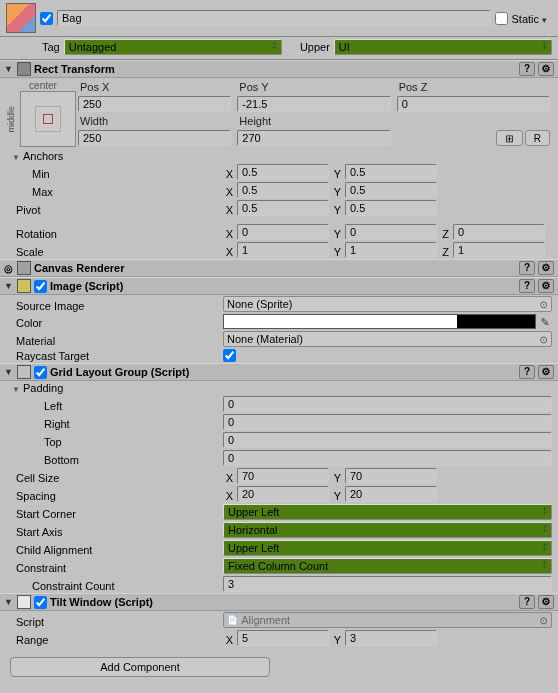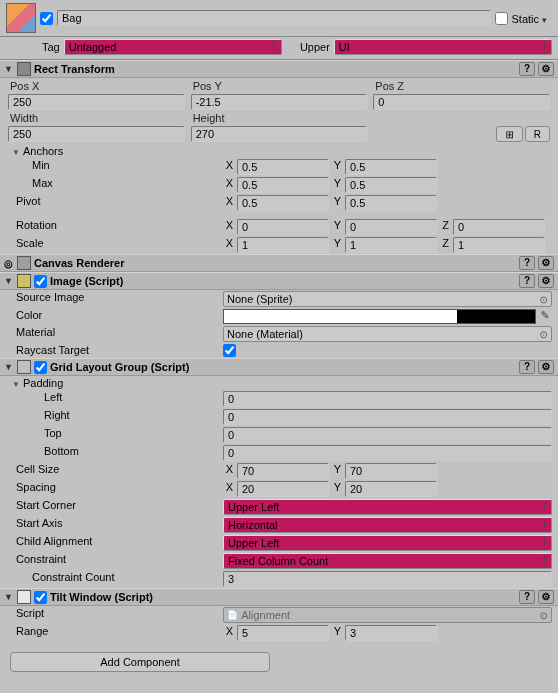--- a/index.html
+++ b/index.html
@@ -39,21 +39,21 @@
   .obj-name { flex: 1; }
   .static-wrap { display: flex; align-items: flex-end; gap: 3px; font-size: 11px; }
   .tag-row {
     display: flex;
     align-items: center;
     padding: 2px 6px 4px 42px;
     gap: 4px;
     border-bottom: 1px solid #888;
   }
   .dd {
-    background: #be185d;
+    background: #4d7c0f;
     border: 1px solid #888;
     border-top-color: #ddd;
     border-left-color: #ddd;
     font-size: 11px;
     padding: 1px 4px;
     height: 16px;
     border-radius: 2px;
     text-align: left;
     position: relative;
     cursor: pointer;
@@ -88,21 +88,21 @@
     width: 16px; height: 14px;
     background: #b0b0b0;
     border: 1px solid #777;
     border-radius: 2px;
     font-size: 10px; line-height: 12px; text-align: center;
     cursor: pointer;
   }
   .spacer { flex: 1; }
   .row {
     display: flex;
-    align-items: flex-start;
+    align-items: flex-end;
     padding: 1px 6px;
     gap: 2px;
   }
   .lbl {
     width: 215px;
     padding-left: 10px;
     font-size: 11px;
   }
   .lbl.indent1 { padding-left: 26px; }
   .lbl.indent2 { padding-left: 38px; }
@@ -190,20 +190,27 @@
 <div class="comp-header">
   <span class="foldout">▼</span>
   <div class="comp-icon"></div>
   <span>Rect Transform</span>
   <div class="spacer"></div>
   <div class="help-btn">?</div>
   <div class="gear-btn">⚙</div>
 </div>
 
 <div class="rect-top">
+  <div class="rect-left" style="display:flex;flex-direction:column;align-items:center;">
+    <div style="font-size:10px;color:#555;">center</div>
+    <div style="display:flex;align-items:center;">
+      <div class="side-txt">middle</div>
+      <div class="anchor-diagram"></div>
+    </div>
+  </div>
   <div class="rect-grid">
     <div class="rect-head">Pos X</div>
     <div class="rect-head">Pos Y</div>
     <div class="rect-head">Pos Z</div>
     <input type="text" value="250" style="">
     <input type="text" value="-21.5" style="">
     <input type="text" value="0" style="">
     <div class="rect-head">Width</div>
     <div class="rect-head">Height</div>
     <div></div>

